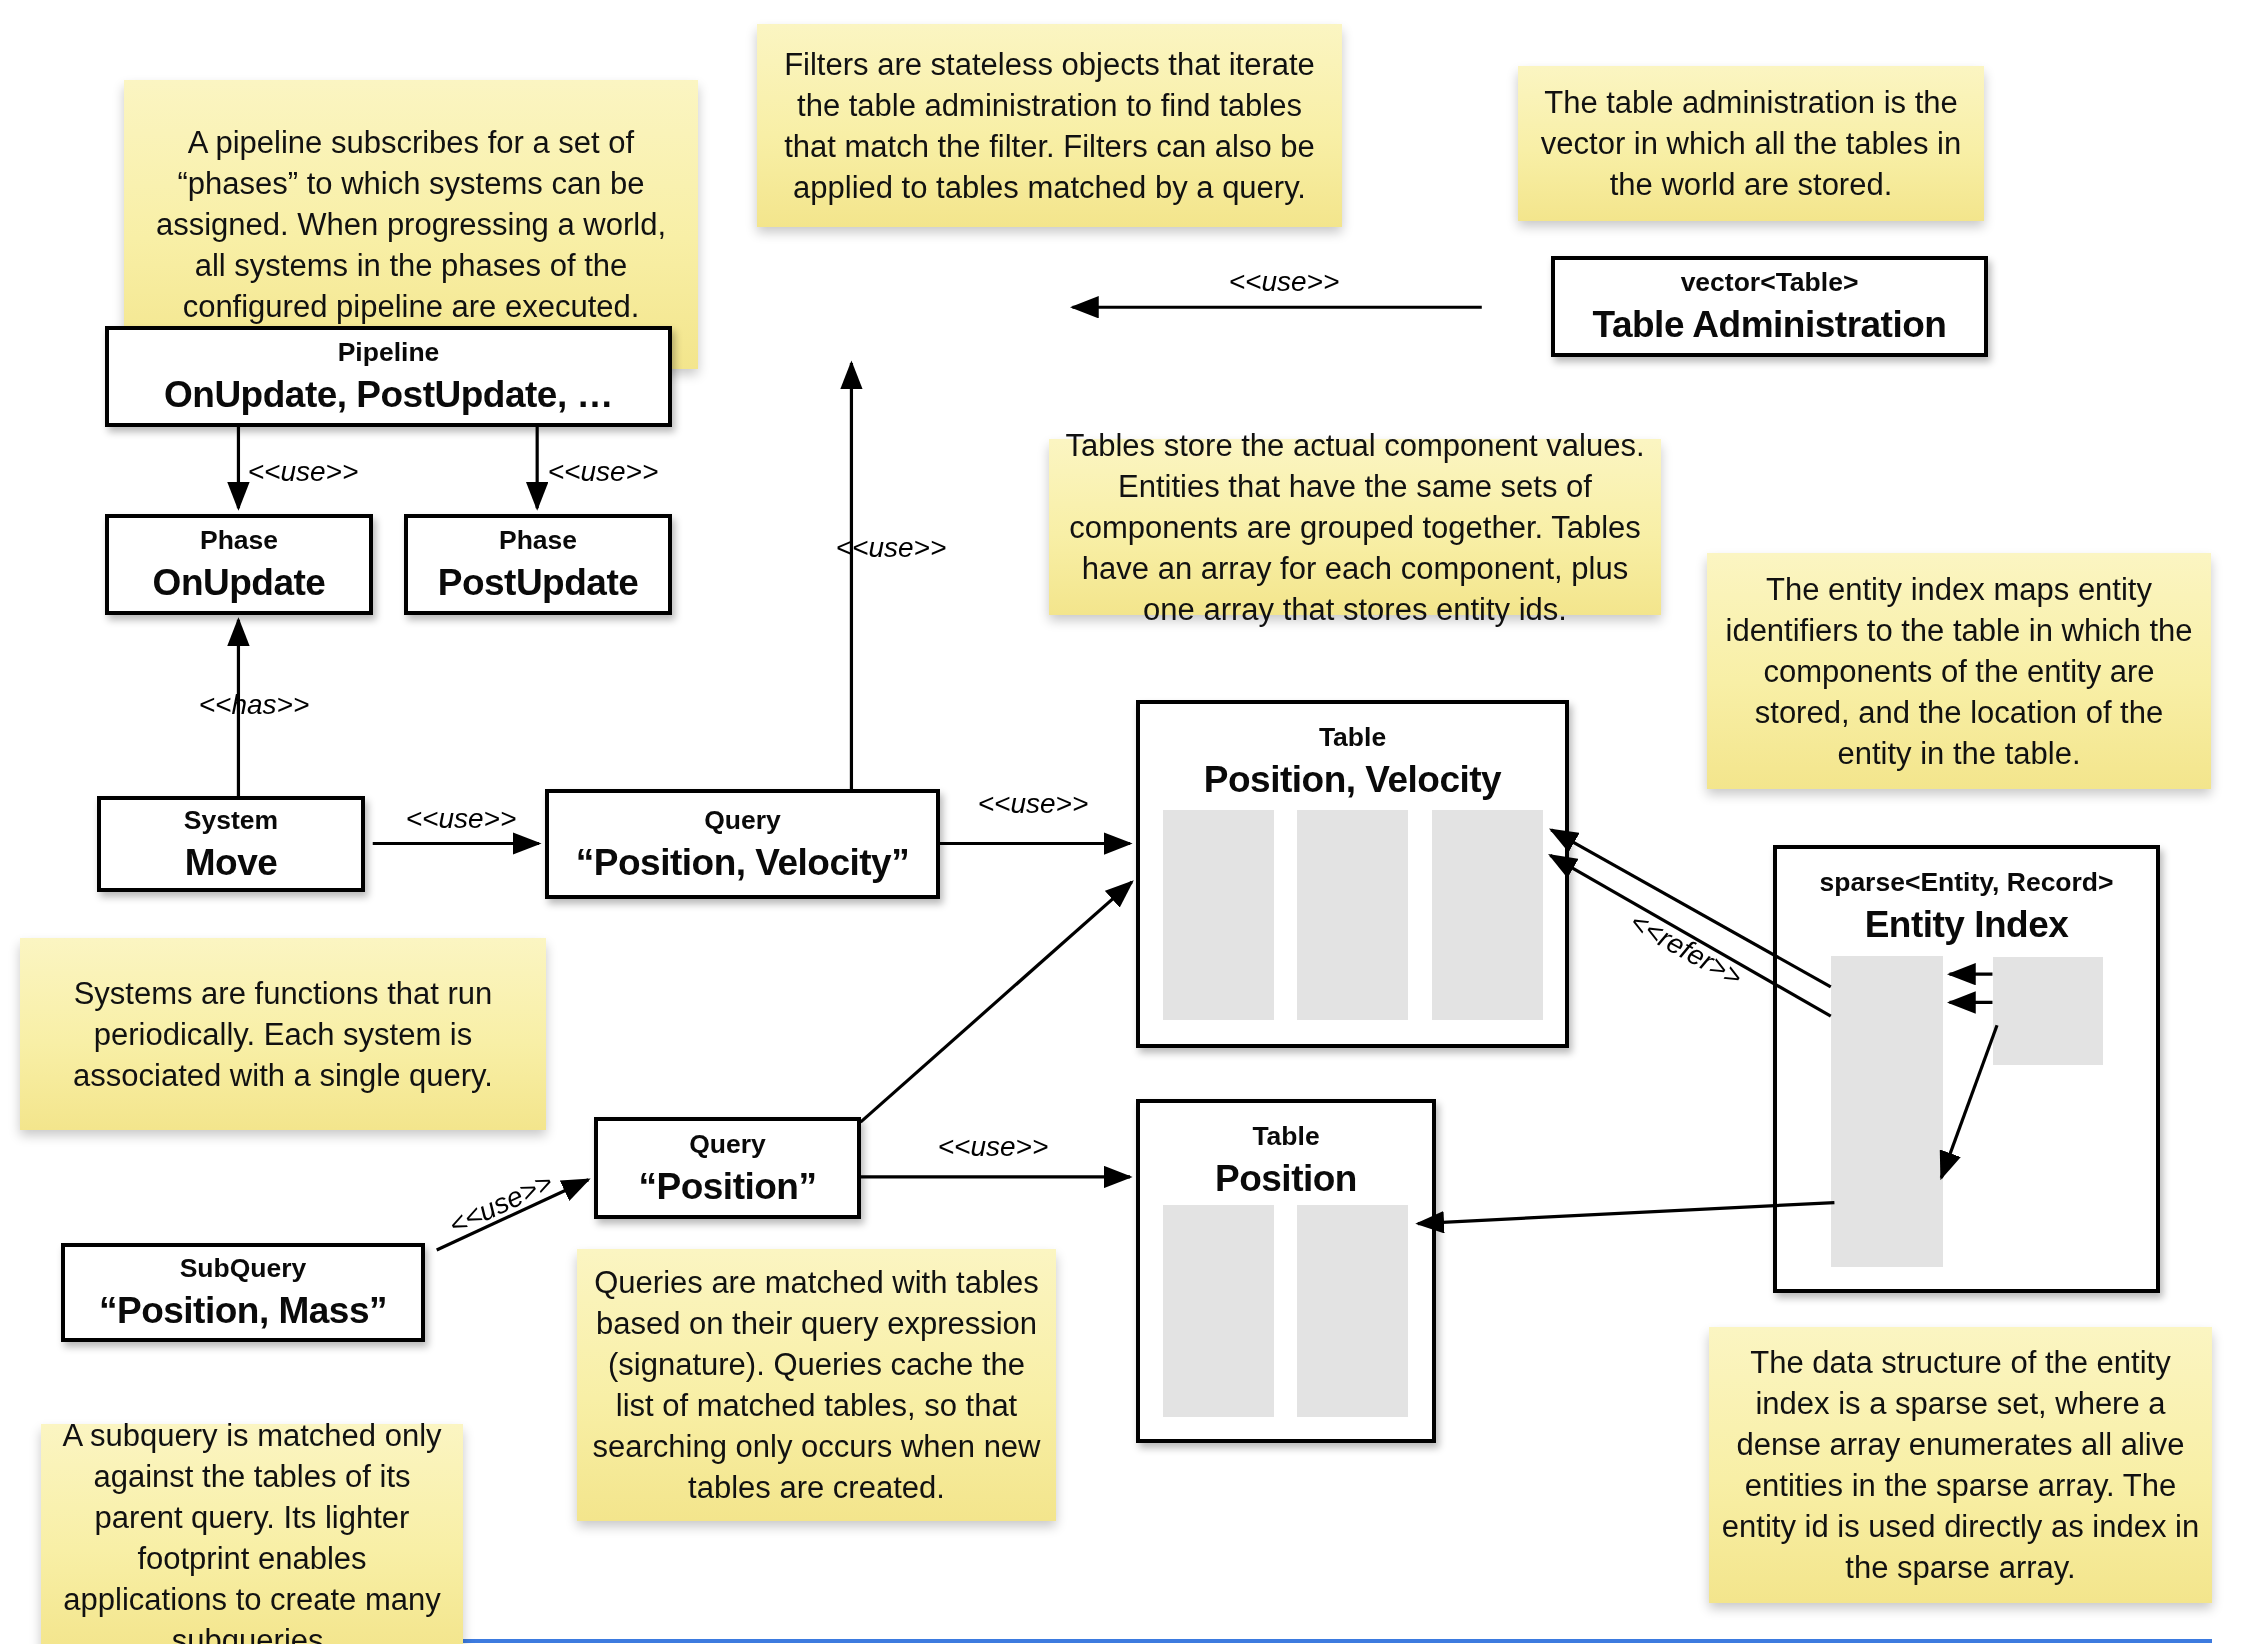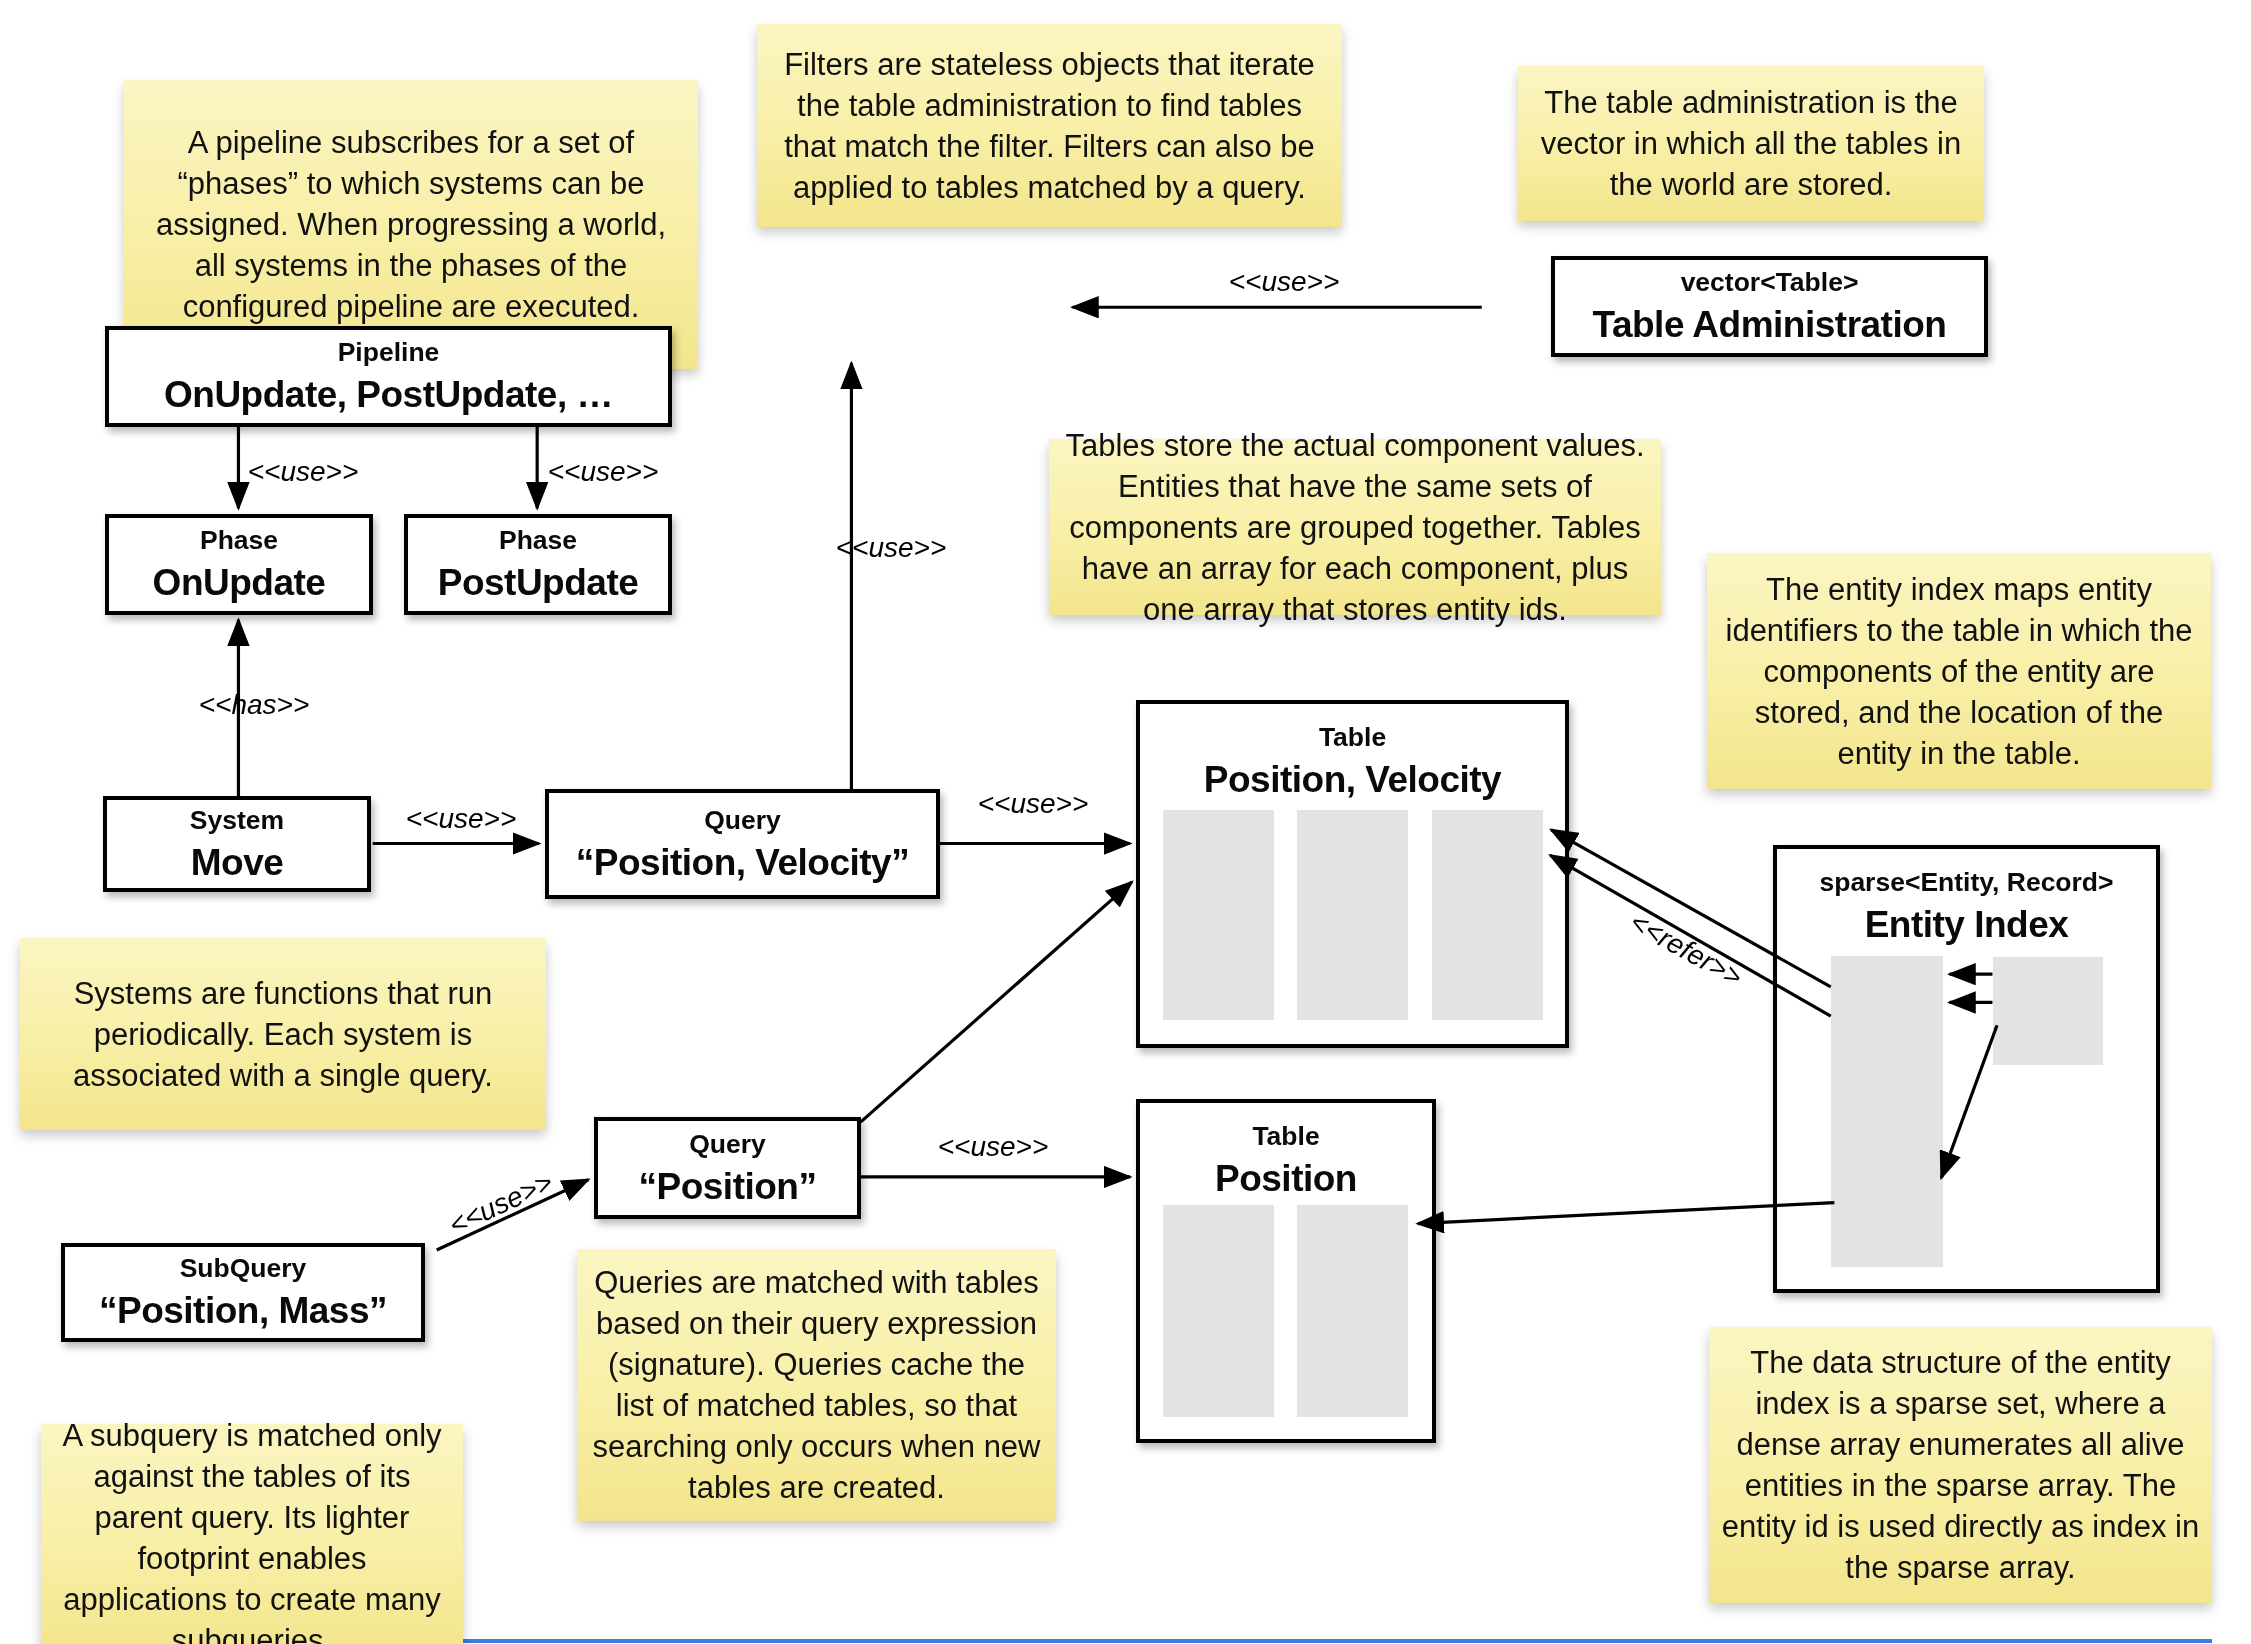--- a/index.html
+++ b/index.html
@@ -73,21 +73,21 @@
   <div class="ubox" style="left:105px;top:514px;width:268px;height:101px;">
     <div class="btype">Phase</div>
     <div class="bname">OnUpdate</div>
   </div>
 
   <div class="ubox" style="left:404px;top:514px;width:268px;height:101px;">
     <div class="btype">Phase</div>
     <div class="bname">PostUpdate</div>
   </div>
 
-  <div class="ubox" style="left:103px;top:796px;width:268px;height:96px;">
+  <div class="ubox" style="left:97px;top:796px;width:268px;height:96px;">
     <div class="btype">System</div>
     <div class="bname">Move</div>
   </div>
 
   <div class="ubox" style="left:545px;top:789px;width:395px;height:110px;">
     <div class="btype">Query</div>
     <div class="bname">“Position, Velocity”</div>
   </div>
 
 

